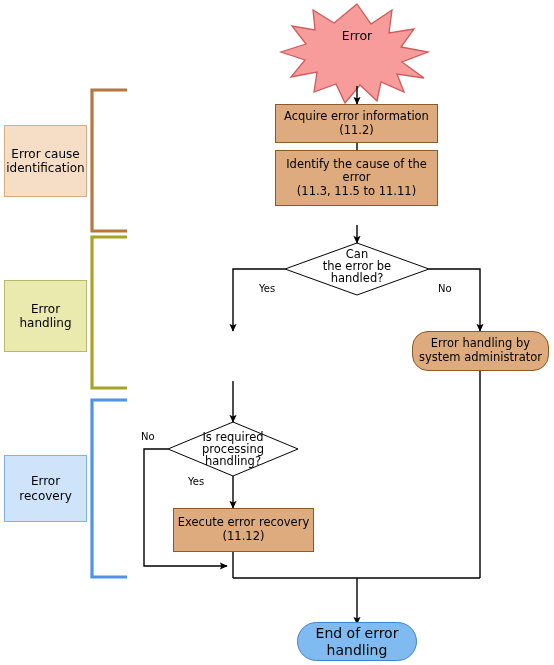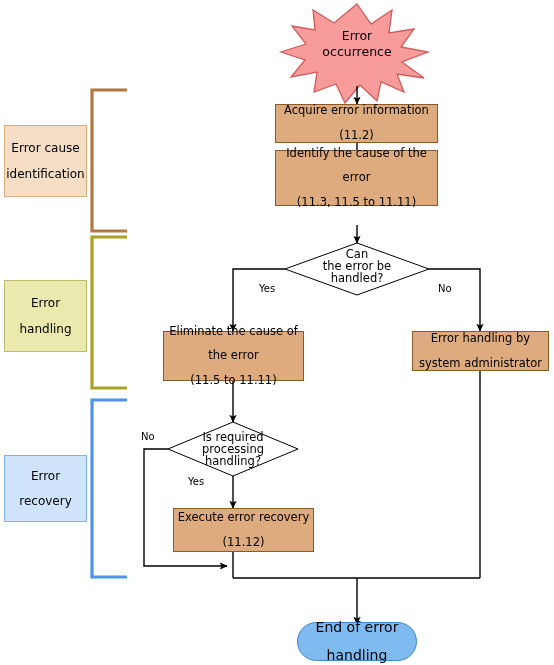--- a/index.html
+++ b/index.html
@@ -30,21 +30,20 @@
   .node {
     position: absolute;
     box-sizing: border-box;
     display: flex;
     flex-direction: column;
     align-items: center;
     justify-content: center;
     text-align: right;
     color: #000000;
     line-height: 1.18;
-    gap: 11px;
   }
   .proc {
     background: #ddab7d;
     border: 1px solid #8a5a27;
     font-size: 11.5px;
   }
   .phase {
     border: 1px solid #000;
     font-size: 12px;
   }
@@ -139,21 +138,20 @@
     <span class="ln">handling</span>
   </div>
 
   <div class="node phase phase-3" style="left:4px; top:455px; width:83px; height:67px;">
     <span class="ln">Error</span>
     <span class="ln">recovery</span>
   </div>
 
   <div class="burst-label" style="left:297px; top:28px; width:120px;">
     <span class="ln">Error</span>
-    <span class="ln">occurrence</span>
   </div>
 
   <div class="node proc" style="left:275px; top:104px; width:163px; height:39px;">
     <span class="ln">Acquire error information</span>
     <span class="ln">(11.2)</span>
   </div>
 
   <div class="node proc" style="left:275px; top:150px; width:163px; height:56px;">
     <span class="ln">Identify the cause of the</span>
     <span class="ln">error</span>
@@ -162,27 +160,22 @@
 
   <div class="diamond-label" style="left:297px; top:248px; width:120px;text-align:center;">
     <span class="ln">Can</span>
     <span class="ln">the error be</span>
     <span class="ln">handled?</span>
   </div>
 
   <div class="edge-label" style="left:259px; top:283px;">Yes</div>
   <div class="edge-label" style="left:438px; top:283px;">No</div>
 
-  <div class="node proc" style="left:163px; top:331px; width:141px; height:50px;">
-    <span class="ln">Eliminate the cause of</span>
-    <span class="ln">the error</span>
-    <span class="ln">(11.5 to 11.11)</span>
-  </div>
 
-  <div class="node proc" style="left:412px; top:331px; width:137px; height:40px;">
+  <div class="node proc" style="left:412px; top:331px; width:137px; height:40px;border-radius:16px;">
     <span class="ln">Error handling by</span>
     <span class="ln">system administrator</span>
   </div>
 
   <div class="diamond-label" style="left:180px; top:431px; width:106px;">
     <span class="ln">Is required</span>
     <span class="ln">processing</span>
     <span class="ln">handling?</span>
   </div>
 

